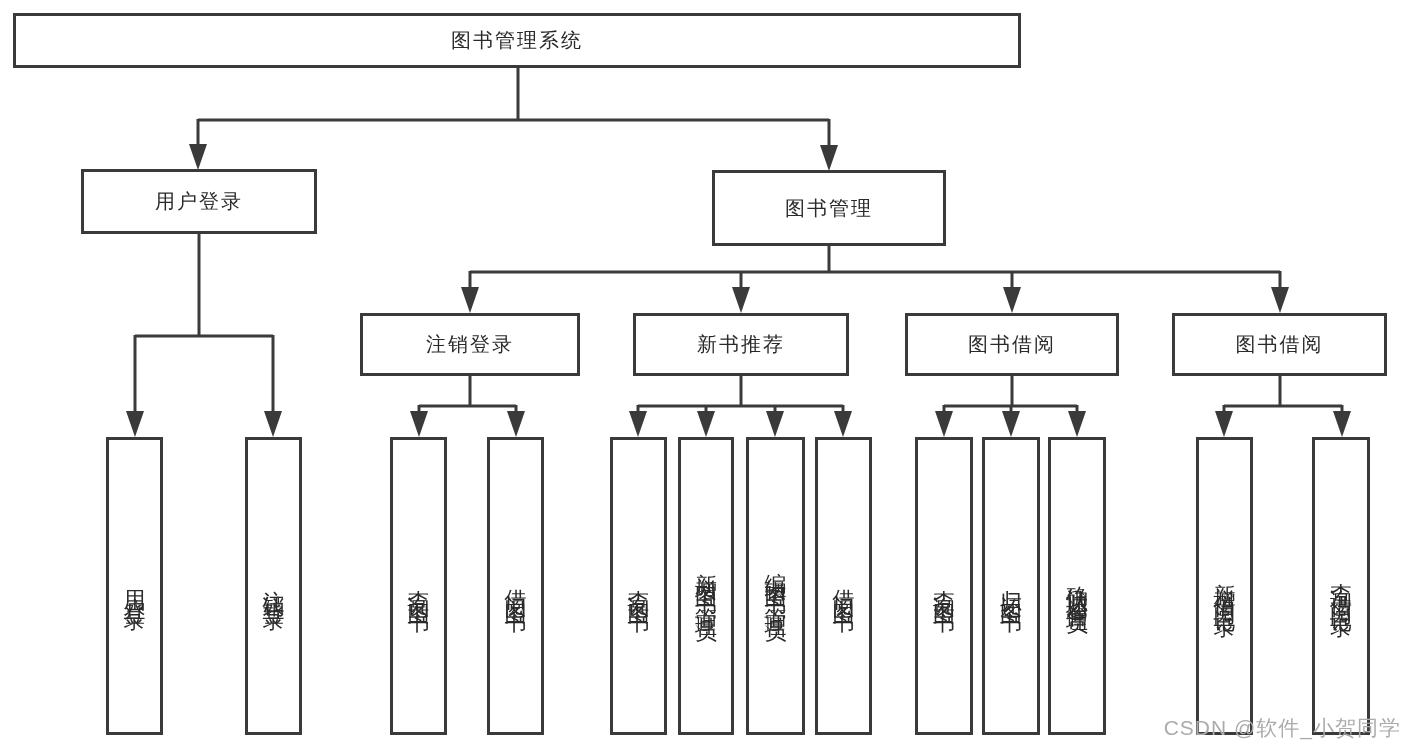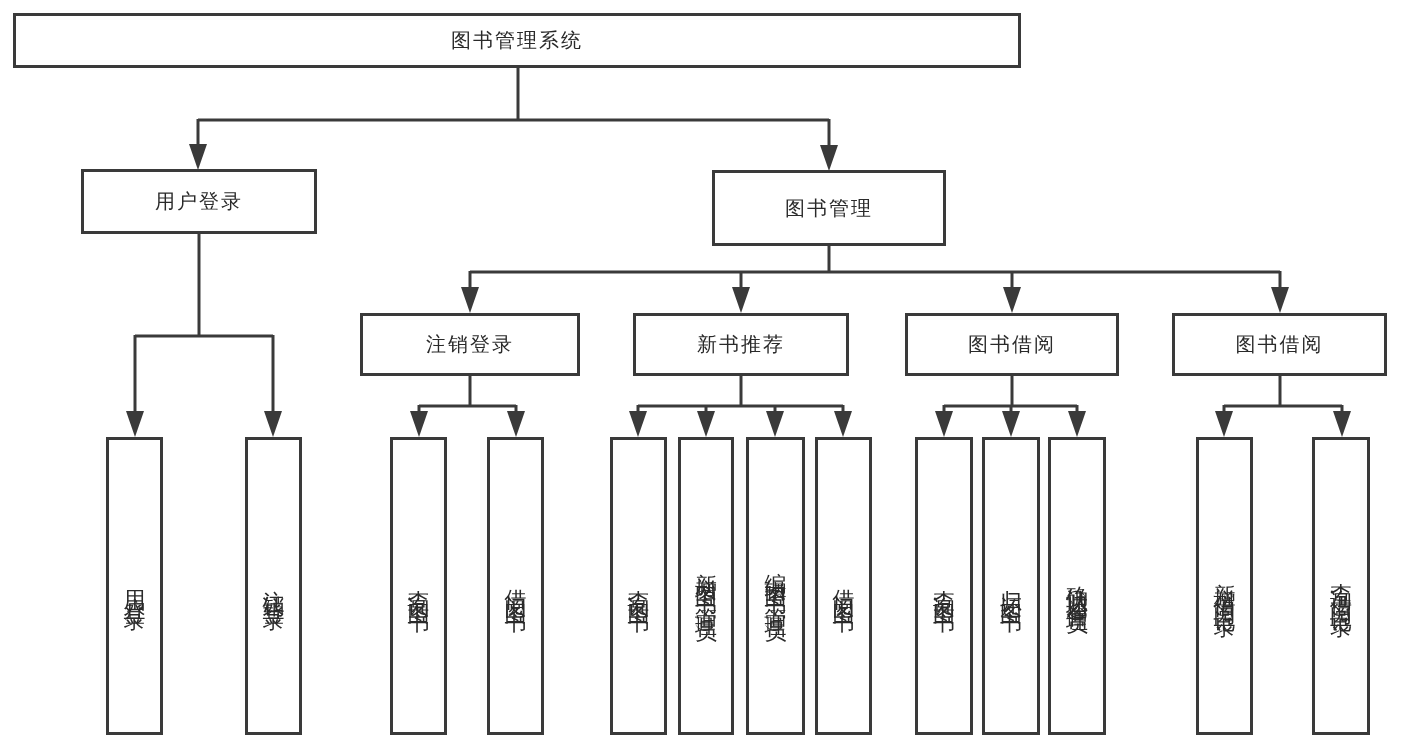--- a/index.html
+++ b/index.html
@@ -186,14 +186,15 @@
     <span class="vtext" style="letter-spacing:4px;">确认归还（管理员）</span>
   </div>
 
   <div class="leaf" style="left:1196px;width:57px;">
     <span class="vtext">新增借阅记录</span>
   </div>
   <div class="leaf" style="left:1312px;width:58px;">
     <span class="vtext">查询借阅记录</span>
   </div>
 
+  <div class="watermark">CSDN @软件_小贺同学</div>
 
 </div>
 
 </body></html>

